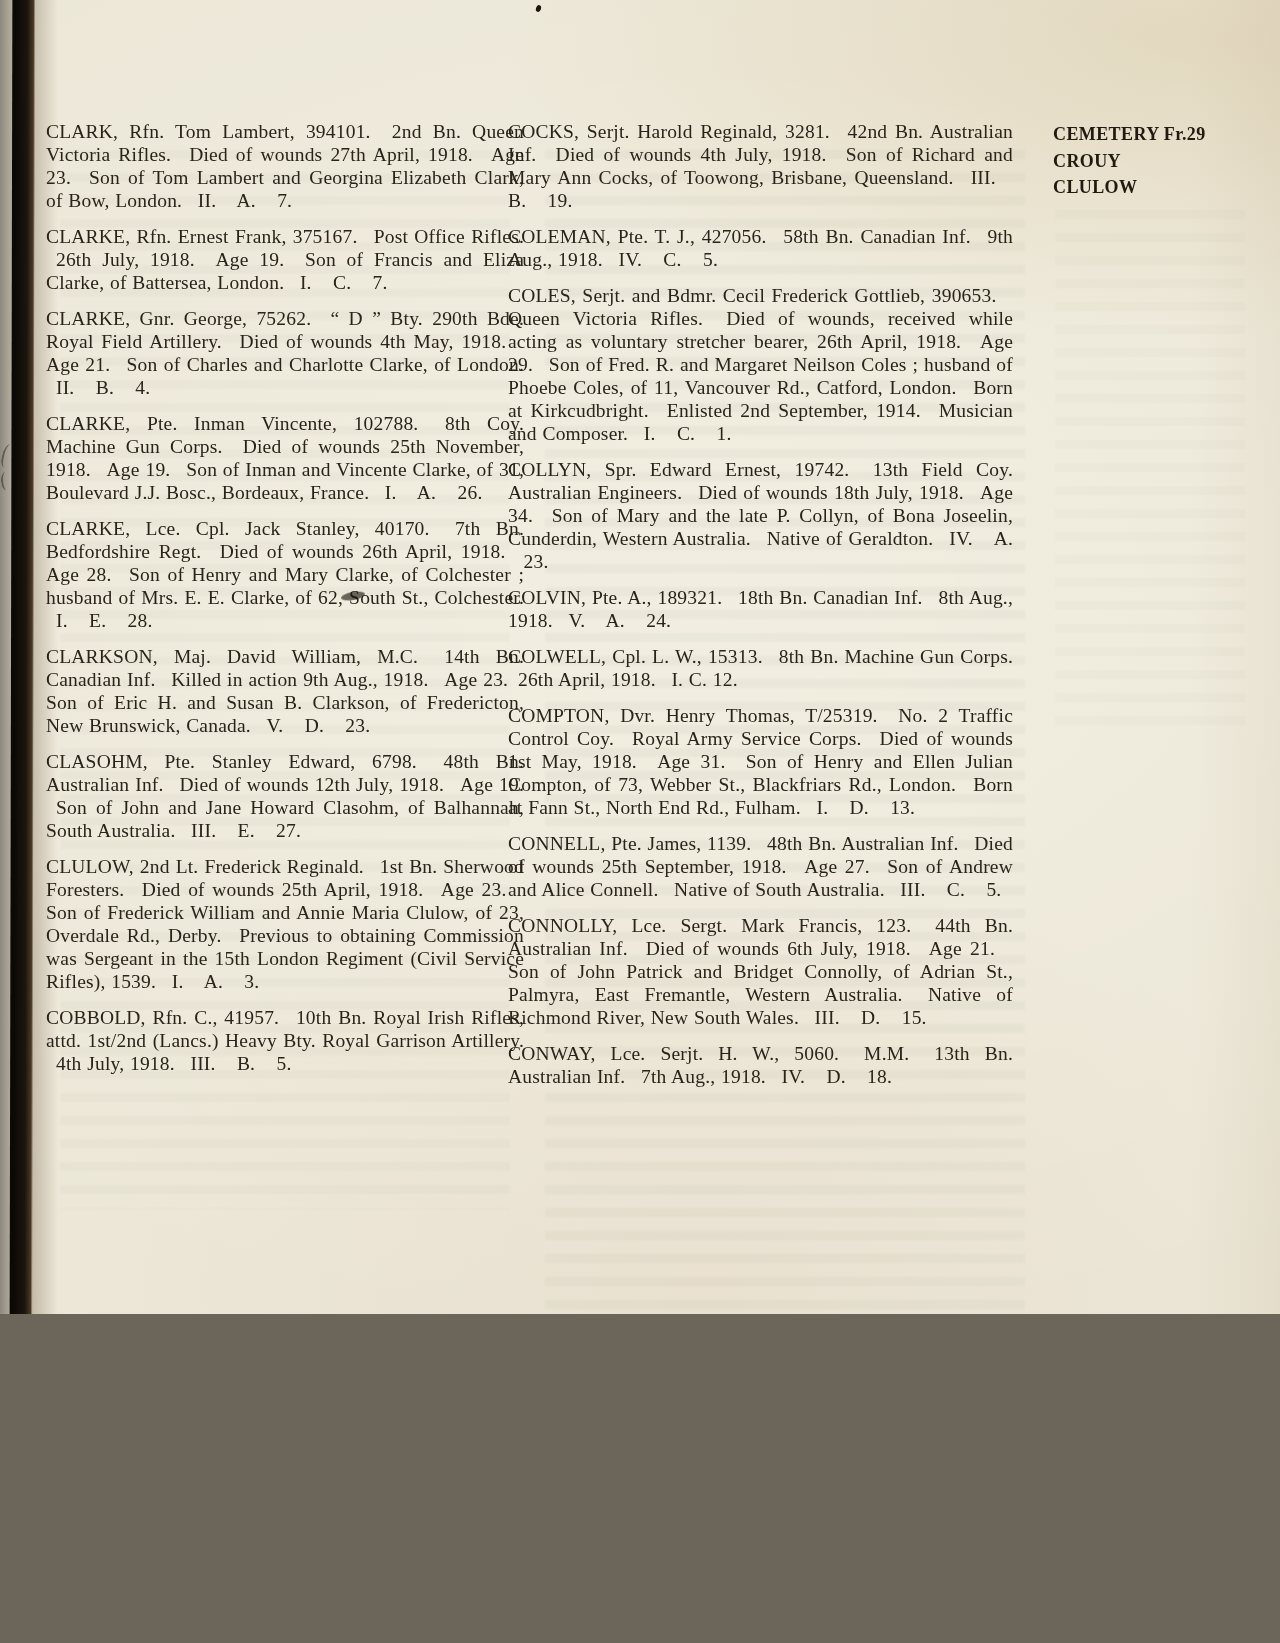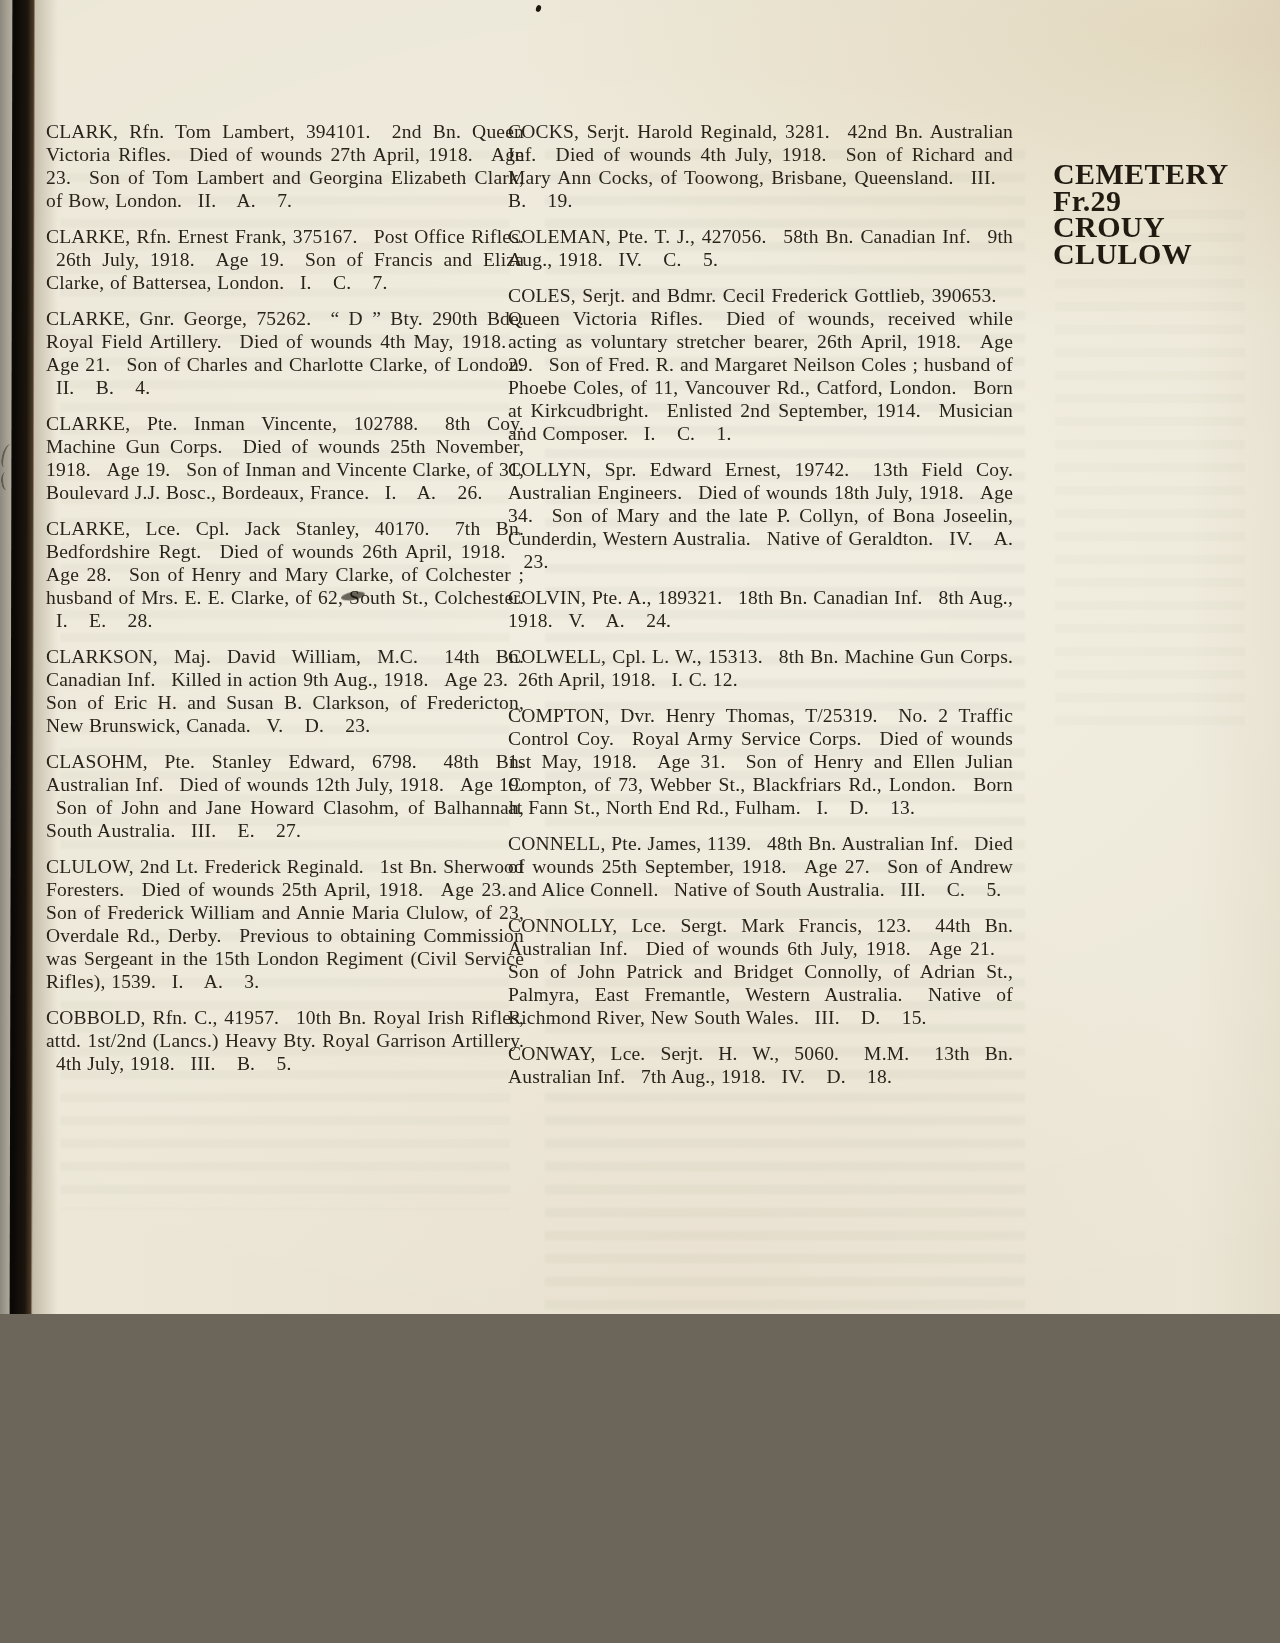--- a/index.html
+++ b/index.html
@@ -39,22 +39,22 @@
     margin:0 0 13px 0;
     text-align:justify;
     font-size:19.5px;
     line-height:23px;
     color:#2a231a;
     letter-spacing:.2px;
     word-spacing:.6px;
   }
   .header-block{
     position:absolute;left:1053px;top:121px;width:225px;
-    font-weight:bold;font-size:30px;line-height:26.5px;
-    color:#201a11;letter-spacing:.4px;z-index:5;margin-top:40px;
+    font-weight:bold;font-size:18px;line-height:26.5px;
+    color:#201a11;letter-spacing:.4px;z-index:5;
   }
   .page-number{
     position:absolute;left:1016px;top:1372px;
     font-size:19px;color:#352c1f;z-index:5;letter-spacing:1px;
   }
   
   .ghost{
     position:absolute;z-index:1;
     background:repeating-linear-gradient(to bottom,
       rgba(118,128,102,.085) 0 9px, rgba(118,128,102,0) 9px 23px);

